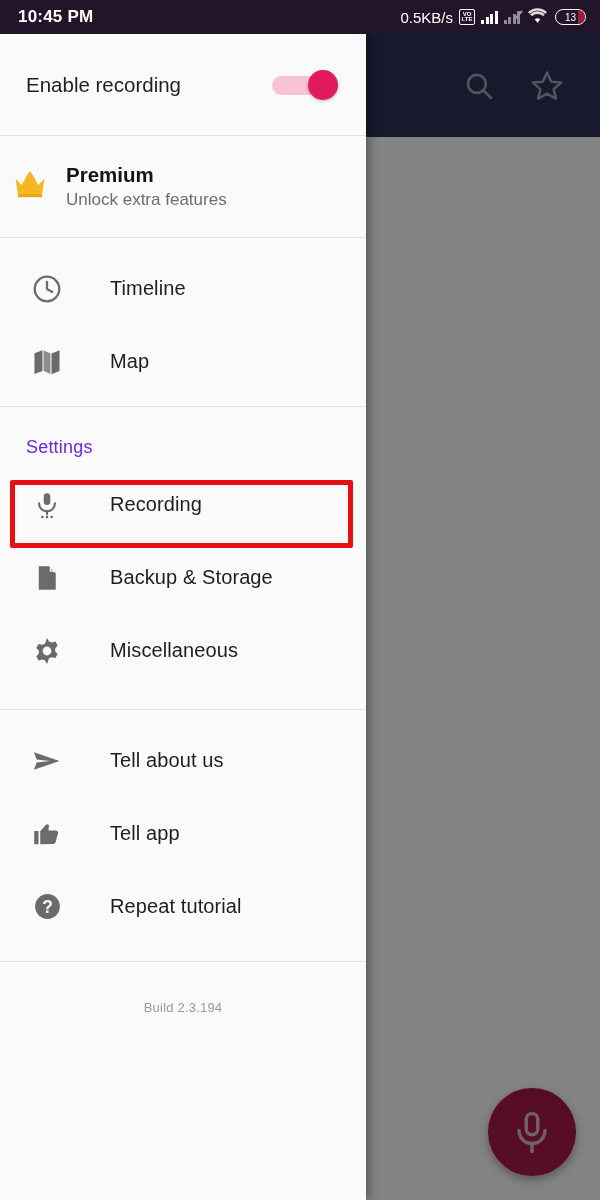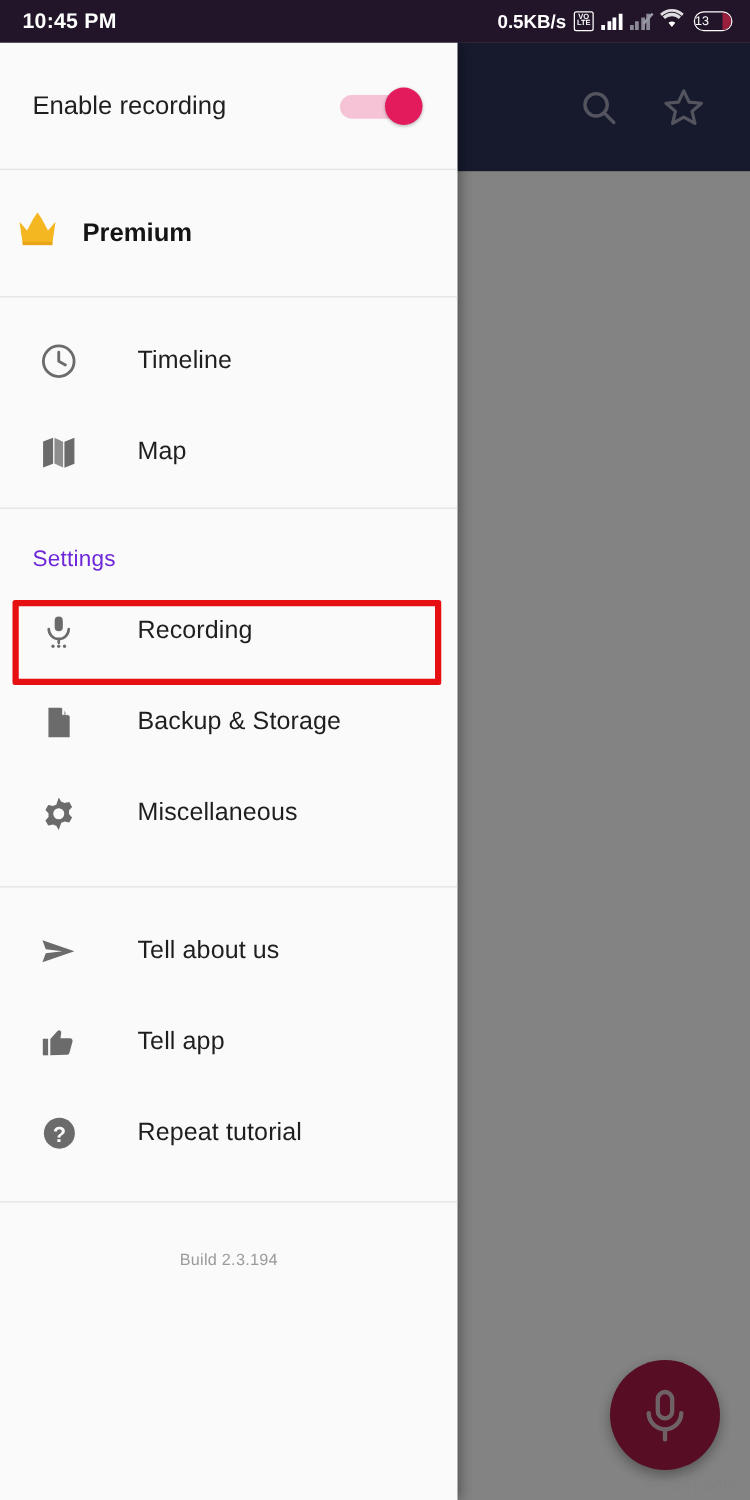--- a/index.html
+++ b/index.html
@@ -13,39 +13,39 @@
 
   
   .statusbar {
     position:absolute; top:0; left:0; width:600px; height:34px;
     background:#221529;
     display:flex; align-items:center; justify-content:space-between;
     padding:0 14px 0 18px; color:#fff;gap:28px;
   }
   .statusbar .clock { font-size:17px; font-weight:bold; letter-spacing:.2px; }
   .status-right { display:flex; align-items:center; gap:6px; }
-  .netspeed { font-size:15px; font-weight:bold; }
+  .netspeed { font-size:15px; font-weight:normal; }
   .volte {
     width:16px; height:16px; border:1.6px solid #fff; border-radius:2px;
     display:flex; flex-direction:column; align-items:center; justify-content:center;
     line-height:.8; font-size:6px; font-weight:bold;
   }
   .bars { display:flex; align-items:flex-end; gap:1.5px; height:14px; }
   .bars i { display:block; width:3px; background:#fff; }
   .bars i:nth-child(1){height:4px;} .bars i:nth-child(2){height:7px;}
   .bars i:nth-child(3){height:10px;} .bars i:nth-child(4){height:13px;}
   .bars.dim i { background:#8a8a96; }
   .bars-x { position:relative; }
   .bars-x::after{
     content:""; position:absolute; right:-2px; top:0; width:11px; height:1.8px;
     background:#9a9aa6; transform:rotate(-48deg); transform-origin:right center;
   }
   .battery {
     width:31px; height:16px; border:1.8px solid #fff; border-radius:8px;
-    display:flex; align-items:center; position:relative;
+    display:flex; align-items:center; justify-content:center; position:relative;
     font-size:10px; font-weight:normal; overflow:hidden;
   }
   .battery::after{
     content:""; position:absolute; right:0; top:0; bottom:0; width:7px;
     background:#9a1f3c; border-radius:0 6px 6px 0;
   }
   .battery span { position:relative; z-index:2; }
 
   
   .appbar {
@@ -185,20 +185,21 @@
 
     <div class="premium-row">
       <span class="icon">
         <svg viewBox="0 0 24 24" width="36" height="36" fill="#f5b721">
           <path d="M2.4 7.6l4 4.6 3.4-6.4 2.2-3.2 2.2 3.2 3.4 6.4 4-4.6-1.6 11H4z"></path>
           <rect x="4" y="18.2" width="16" height="1.9" fill="#e8a617"></rect>
         </svg>
       </span>
       <span class="premium-text">
         <div class="premium-title">Premium</div>
+        <div class="premium-sub">Unlock extra features</div>
       </span>
     </div>
 
     <div class="divider"></div>
 
     <div style="padding:14px 0 8px;">
       <div class="row">
         <span class="icon">
           <svg viewBox="0 0 24 24" width="32" height="32" fill="none" stroke="#6b6b6b" stroke-width="1.7">
             <circle cx="12" cy="12" r="9.2"></circle>

